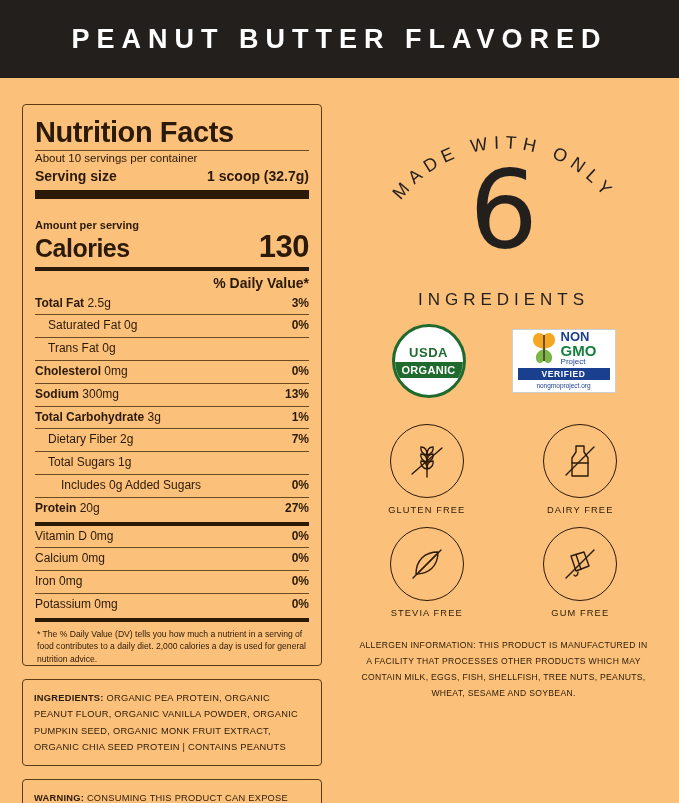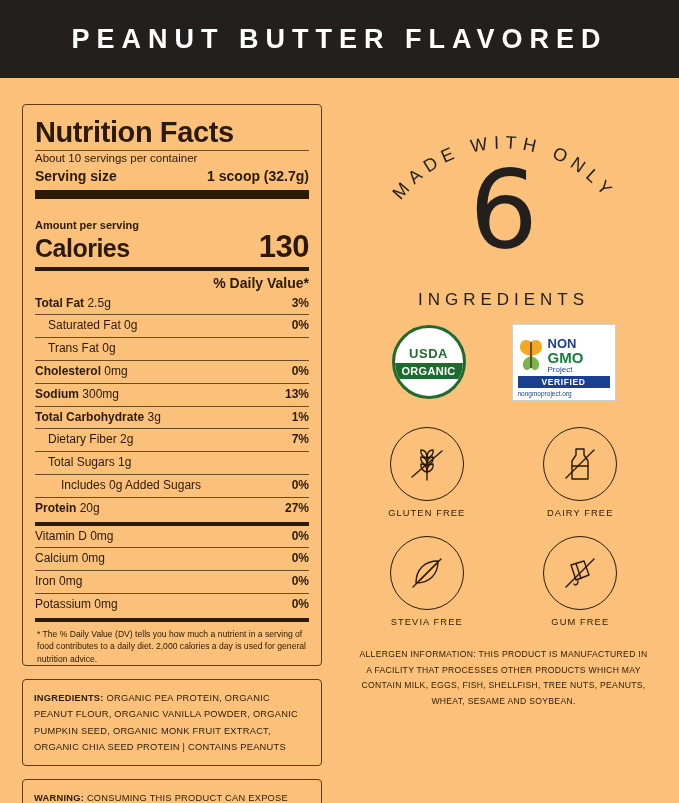--- a/index.html
+++ b/index.html
@@ -171,42 +171,43 @@
   .usda-band {
     background: #1f6b2e; color: #ffffff;
     font-size: 11px; font-weight: bold;
     width: 100%; text-align: center;
     padding: 2px 0; letter-spacing: 0.3px;
   }
   .nongmo-badge {
     width: 104px;
     background: #ffffff;
     border: 1px solid #cfcfcf;
-    padding: 12px 5px 3px 5px;
+    padding: 0 5px 3px 5px;
     display: flex;
     flex-direction: column;
+    align-items: center;
   }
   .nongmo-main { display: flex; align-items: center; gap: 4px; }
   .nongmo-text { line-height: 1.02; text-align: left; }
   .nongmo-non { font-size: 13px; font-weight: bold; color: #1b3f8f; }
   .nongmo-gmo { font-size: 15px; font-weight: bold; color: #15803d; }
   .nongmo-project { font-size: 8px; color: #1b3f8f; }
   .nongmo-verified {
     background: #1b3f8f; color: #fff;
     font-size: 8.5px; font-weight: bold;
     text-align: center; width: 100%;
     margin-top: 2px; letter-spacing: 0.6px; padding: 1px 0;
   }
   .nongmo-url { font-size: 6.5px; color: #1b3f8f; margin-top: 2px; }
 
   
   .free-grid {
     display: grid;
     grid-template-columns: 1fr 1fr;
-    row-gap: 18px;
+    row-gap: 12px;
     margin-top: 26px;
     justify-items: center;
   }
   .free-item { text-align: center; width: 118px; }
   .free-circle {
     width: 74px; height: 74px;
     border: 1.6px solid #2b1a08;
     border-radius: 50%;
     margin: 0 auto 7px auto;
     display: flex; align-items: center; justify-content: center;

